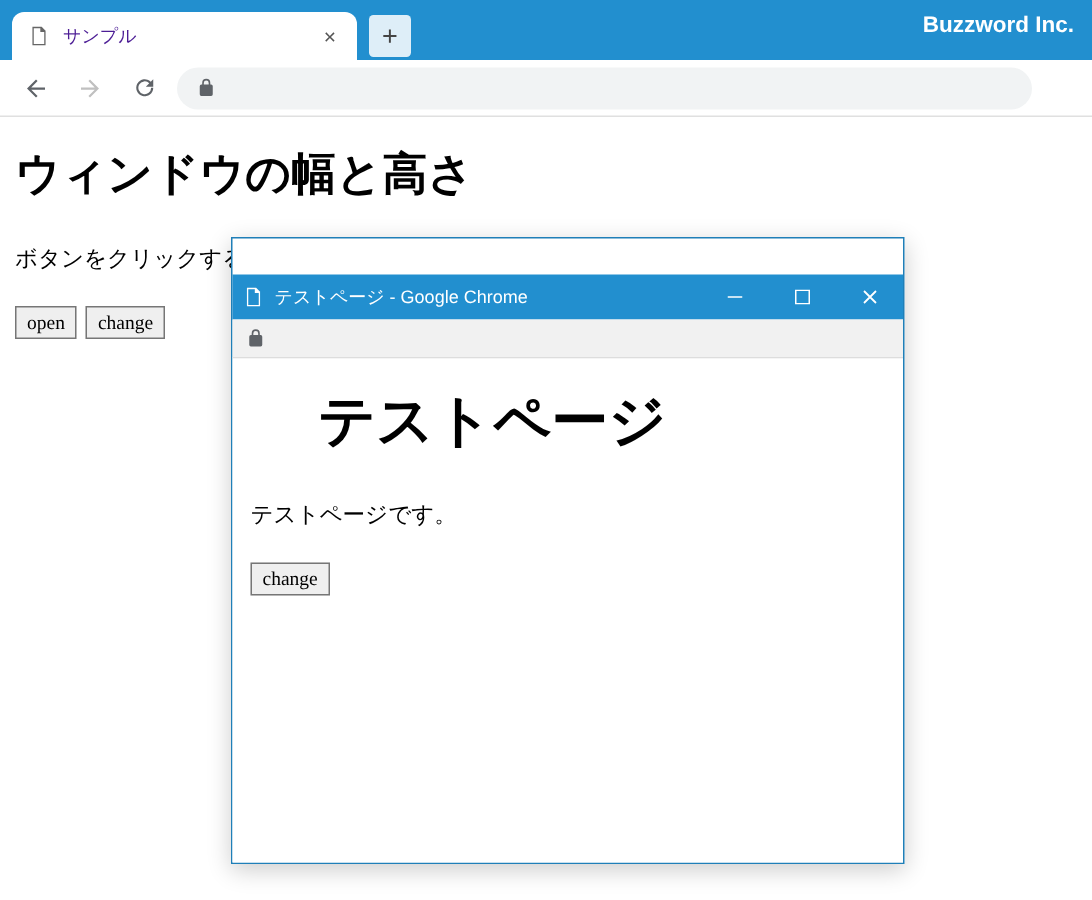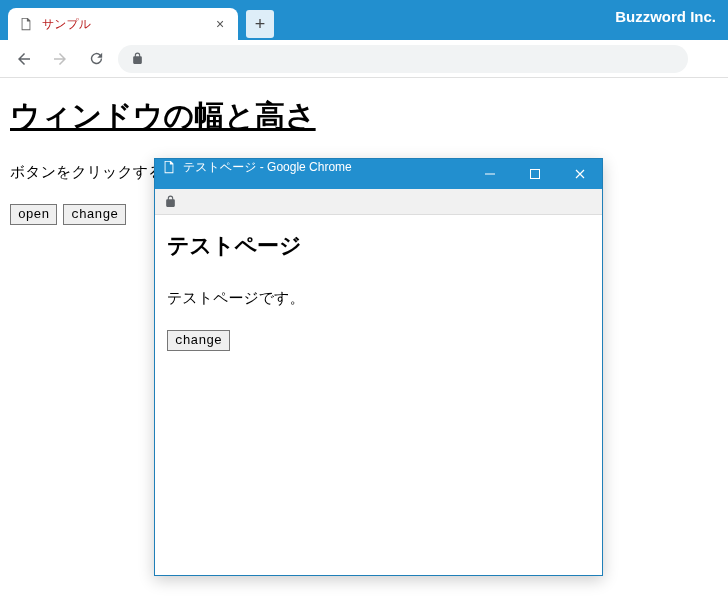--- a/index.html
+++ b/index.html
@@ -36,21 +36,21 @@
       padding: 0 10px;
       gap: 8px;
       min-width: 230px;
     }
     .tab-icon {
       width: 16px; height: 16px;
       display: flex; align-items: center; justify-content: center;
     }
     .tab-title {
       font-size: 12px;
-      color: #b91c1c;
+      color: #4c1d95;
       flex: 1;
     }
     .tab-close {
       width: 16px; height: 16px;
       display: flex; align-items: center; justify-content: center;
       color: #555;
       font-size: 14px;
       line-height: 1;
       cursor: pointer;
     }
@@ -99,28 +99,27 @@
     }
     .page-content {
       background: #fff;
       height: calc(600px - 40px - 38px);
       padding: 18px 10px;
     }
     .page-content h1 {
       font-size: 30px;
       font-weight: bold;
       margin-bottom: 26px;
-      text-decoration: underline;
     }
     .page-content p {
       font-size: 15px;
       margin-bottom: 22px;
     }
     .btn {
-      font-family: Liberation Mono, monospace;
+      font-family: Liberation Serif, serif;
       font-size: 13px;
       padding: 2px 7px;
       background: #efefef;
       border: 1px solid #767676;
       cursor: pointer;
     }
     .btn-row { display: flex; gap: 6px; }
 
     
     .popup {
@@ -132,24 +131,25 @@
       background: #fff;
       border: 1px solid #1f7fb8;
       box-shadow: 0 4px 15px rgba(0,0,0,0.2);
       display: flex;
       flex-direction: column;
     }
     .popup-titlebar {
       height: 30px;
       background: #228fcf;
       display: flex;
-      align-items: flex-start;
+      align-items: center;
       color: #fff;
       font-size: 12px;
       padding-left: 6px;
+      margin-top: 24px;
     }
     .popup-titlebar .win-icon {
       width: 16px; height: 16px;
       display: flex; align-items: center; justify-content: center;
       margin-right: 6px;
     }
     .popup-title { flex: 1; }
     .win-controls { display: flex; height: 100%; }
     .win-ctrl {
       width: 45px; height: 100%;
@@ -164,23 +164,24 @@
       display: flex;
       align-items: center;
       padding: 0 8px;
     }
     .popup-body {
       flex: 1;
       padding: 16px 12px;
       background: #fff;
     }
     .popup-body h1 {
-      font-size: 22px;
+      font-size: 38px;
       font-weight: bold;
       margin-bottom: 26px;
+      margin-left: 45px;
     }
     .popup-body p {
       font-size: 15px;
       margin-bottom: 22px;
       margin-top: 28px;
     }
   </style>
 </head>
 <body>
 

